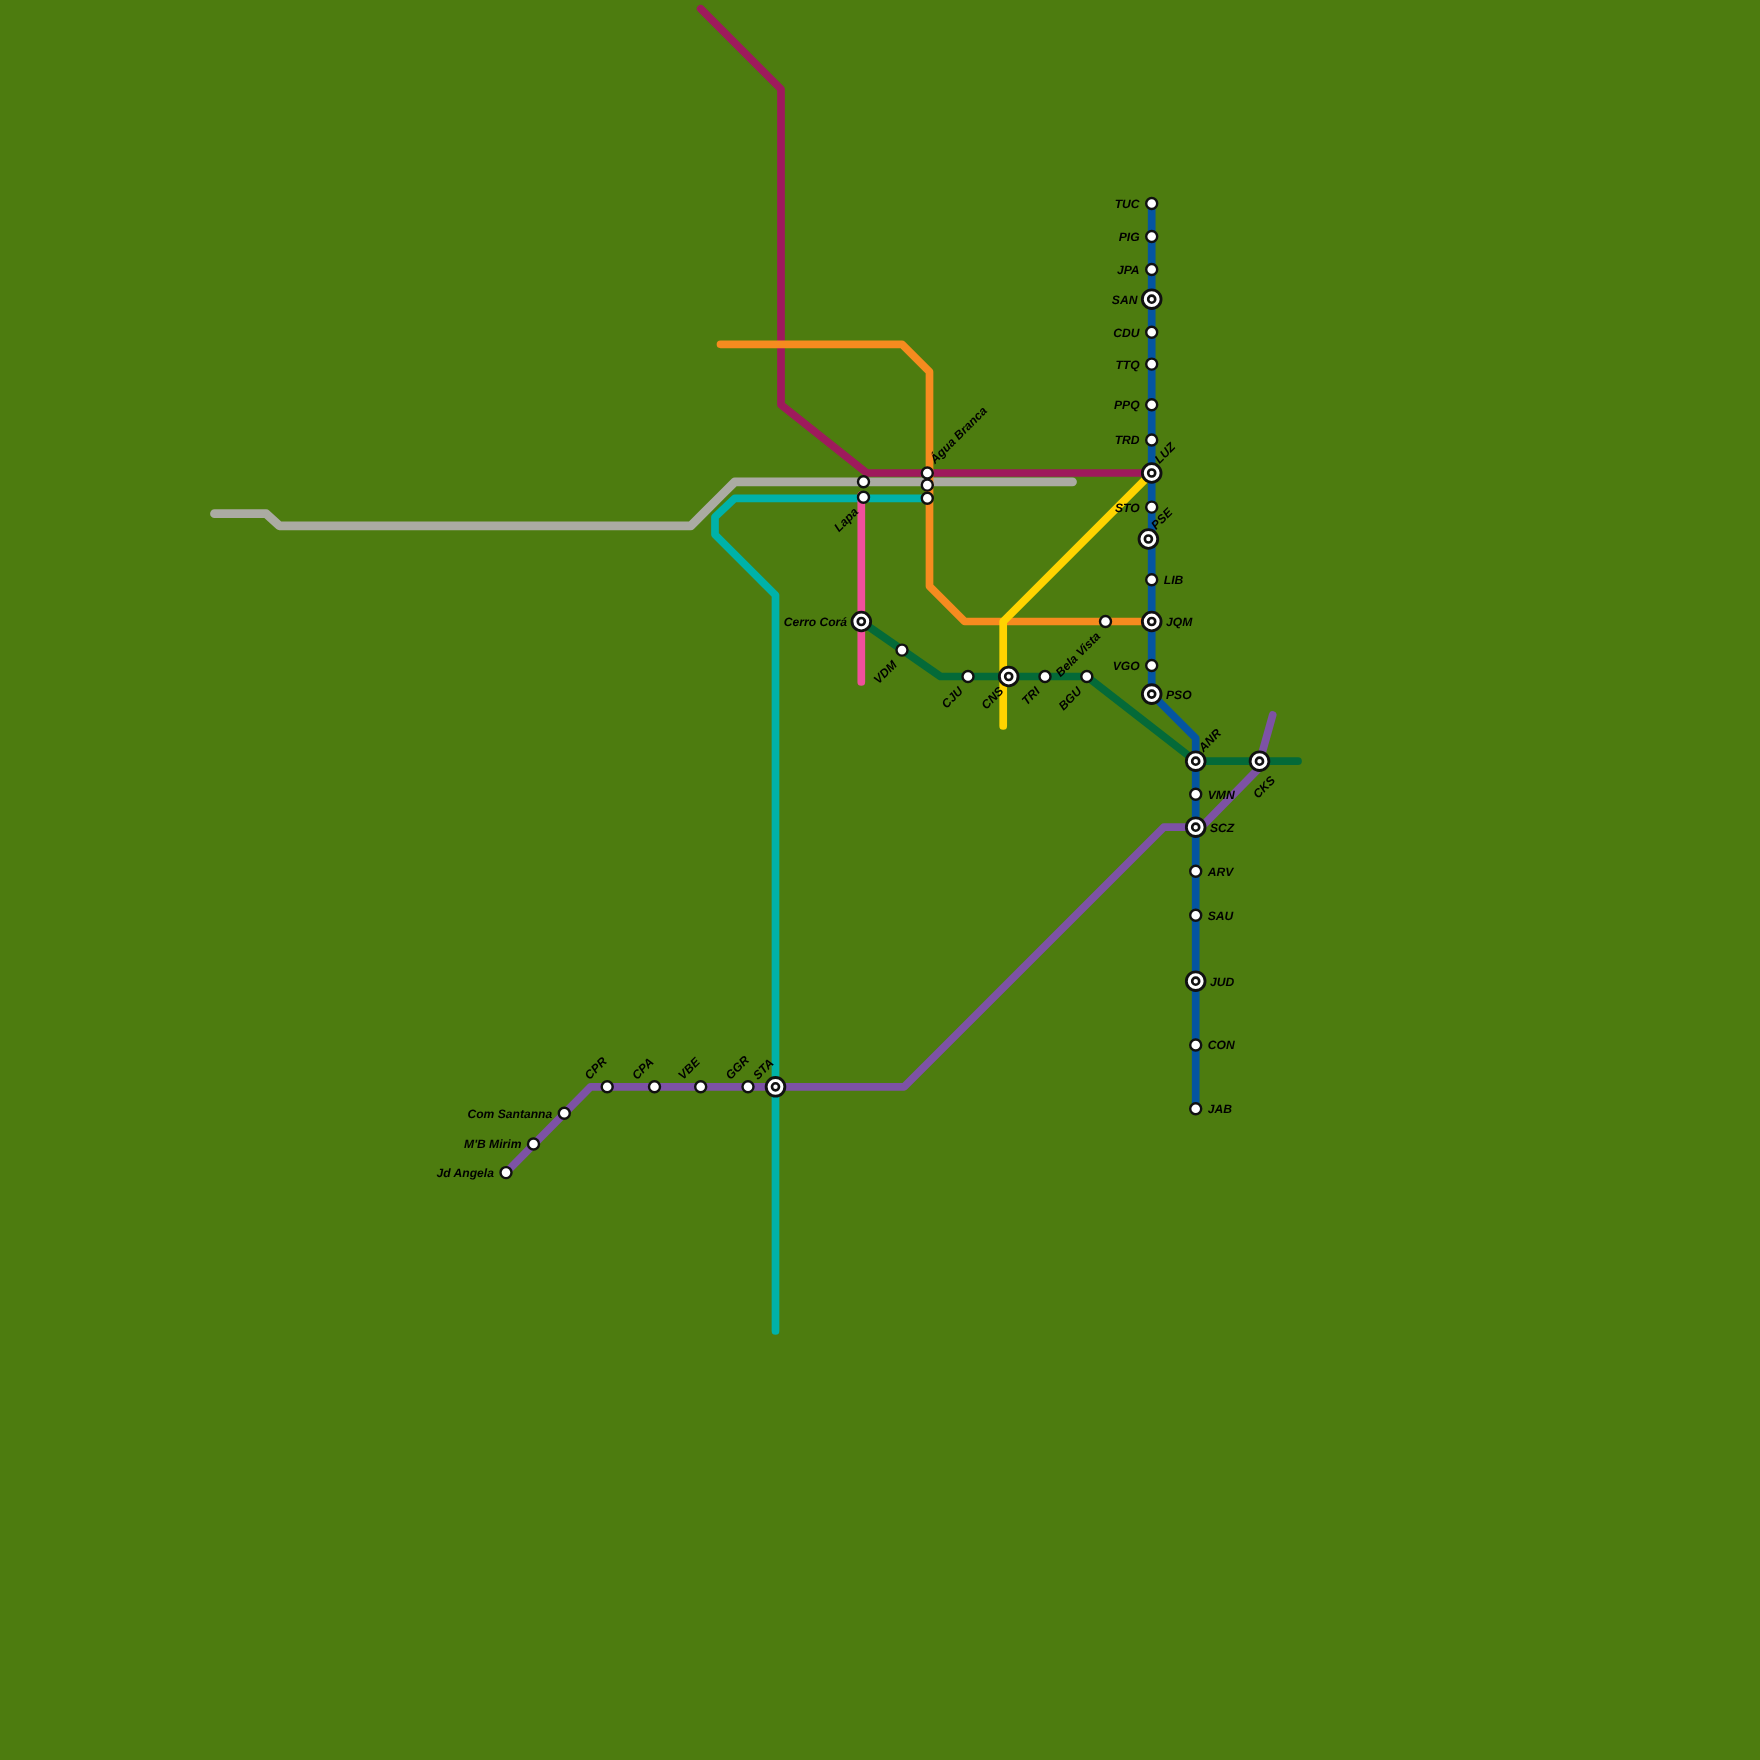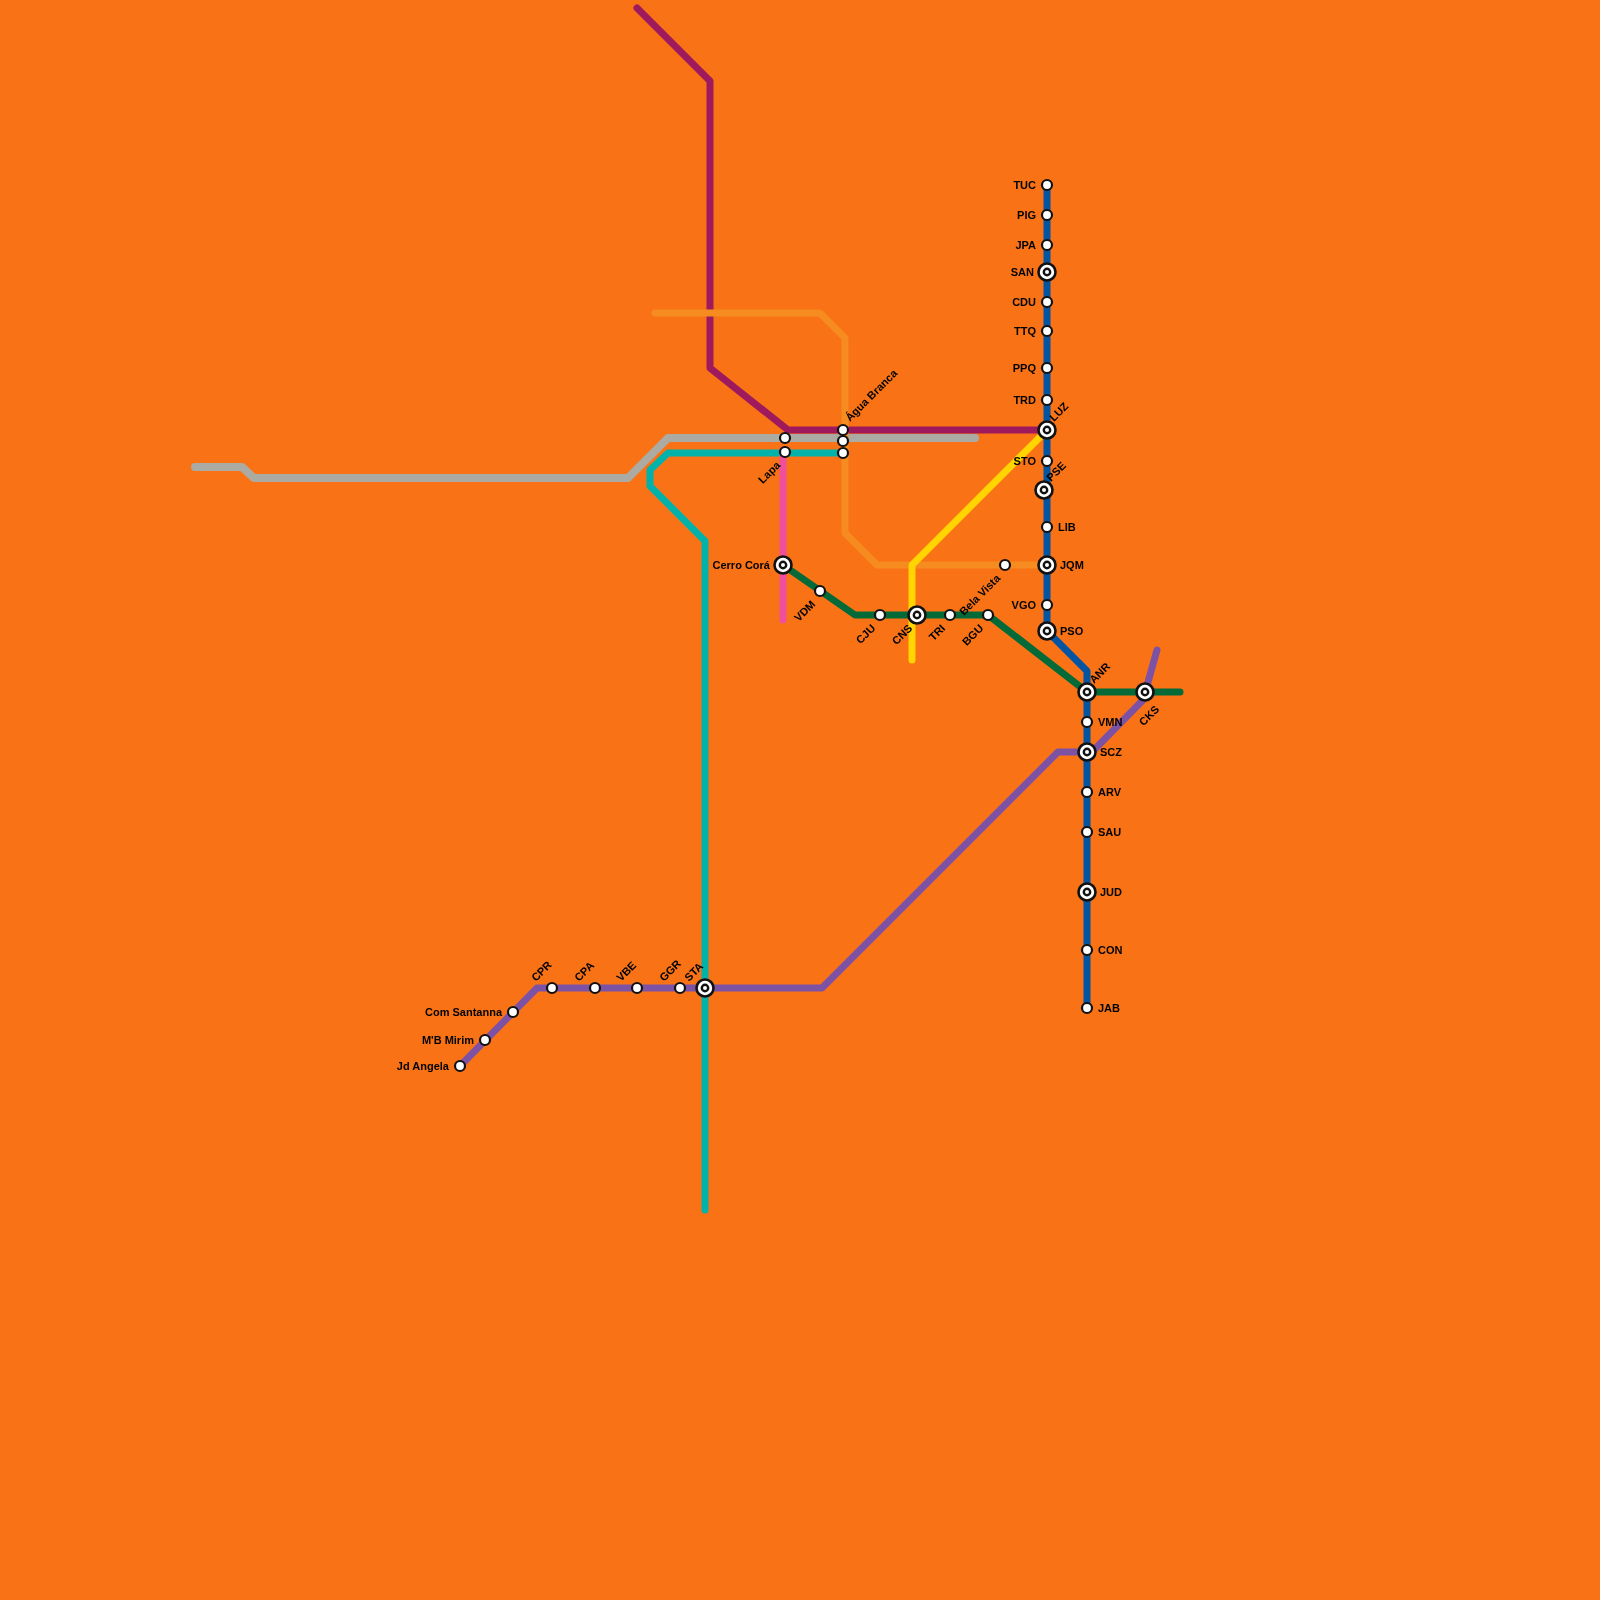--- a/index.html
+++ b/index.html
@@ -3,22 +3,23 @@
 <meta charset="utf-8">
 <style>
   html, body {
     margin: 0;
     padding: 0;
     background: #ffffff;
   }
   .map-wrap {
     width: 1600px;
     height: 1600px;
-    background: #f97316;
+    background: #4d7c0f;
     position: relative;
+    font-style: italic;
   }
   svg {
     display: block;
   }
   svg text {
     font-family: "Liberation Sans", "DejaVu Sans", sans-serif;
     font-weight: bold;
     font-size: 11px;
     fill: #000000;
   }

